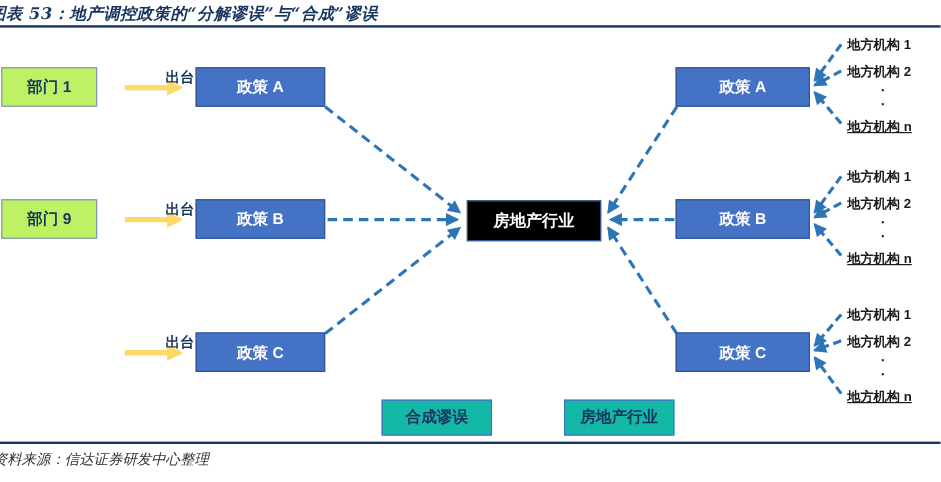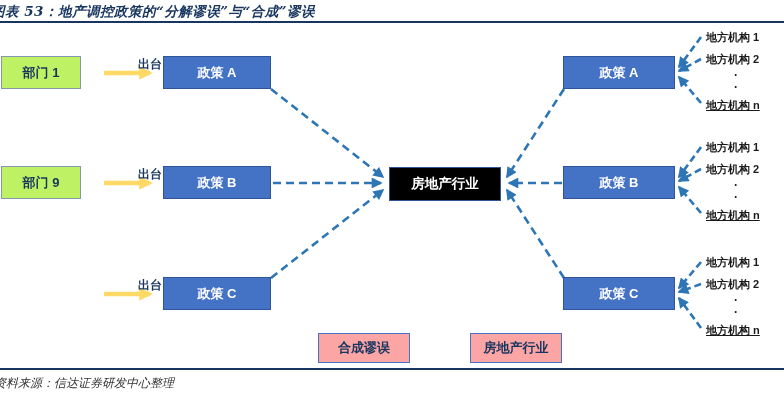--- a/index.html
+++ b/index.html
@@ -55,21 +55,21 @@
   .org-label{
     position:absolute;left:0;white-space:nowrap;
     font-weight:bold;font-size:11px;color:#1a1a1a;
   }
   .o1{top:0;} .o2{top:22px;} .on{top:68px;text-decoration:underline;}
   .dot{position:absolute;left:28px;width:6px;font-weight:bold;font-size:12px;color:#1a1a1a;line-height:6px;}
   .d1{top:42px;} .d2{top:54px;}
   
   .fallacy{
     top:333px;width:92px;height:30px;
-    background:#fca5a5;border:1.5px solid #4472C4;color:#17355E;
+    background:#14b8a6;border:1.5px solid #4472C4;color:#17355E;
     font-size:13px;
   }
   .fallacy.fl{left:318px;} .fallacy.fr{left:470px;}
   svg.layer{position:absolute;left:0;top:0;width:784px;height:402px;pointer-events:none;}
 </style>
 </head>
 <body>
 
 <div id="stage">
 

